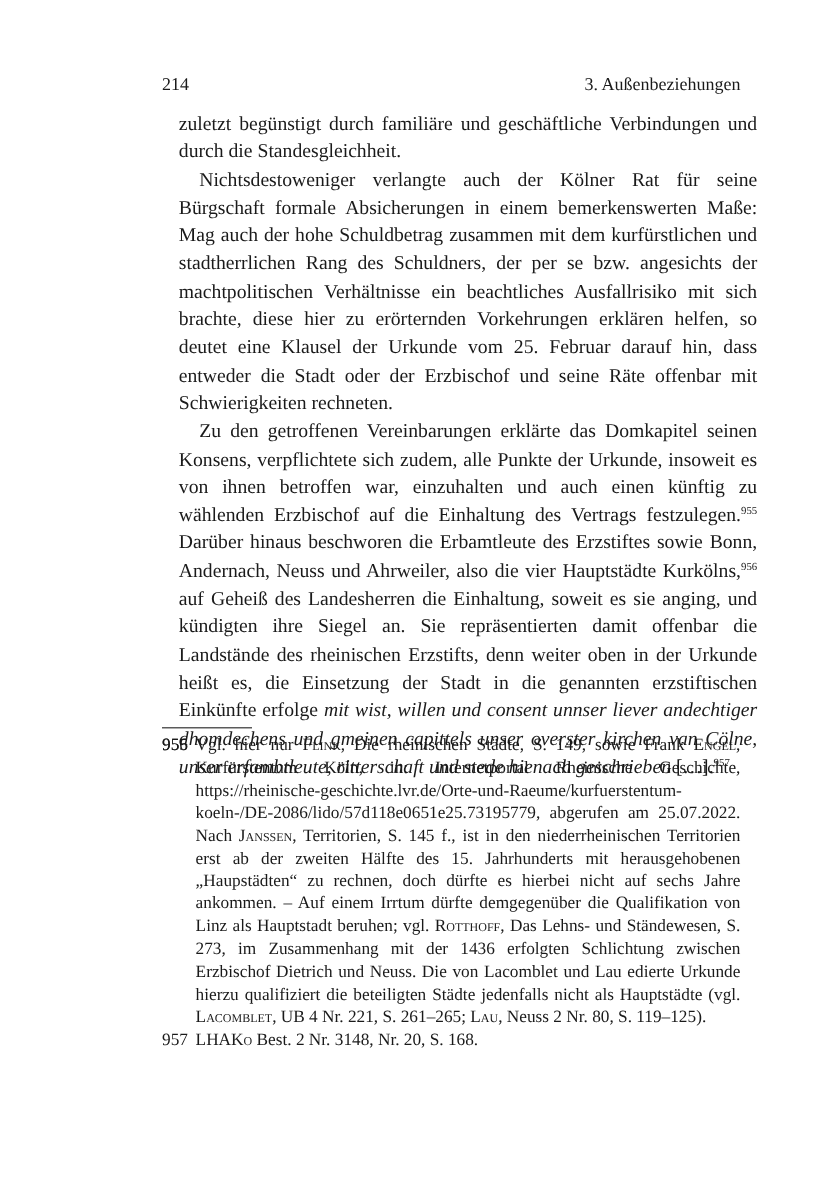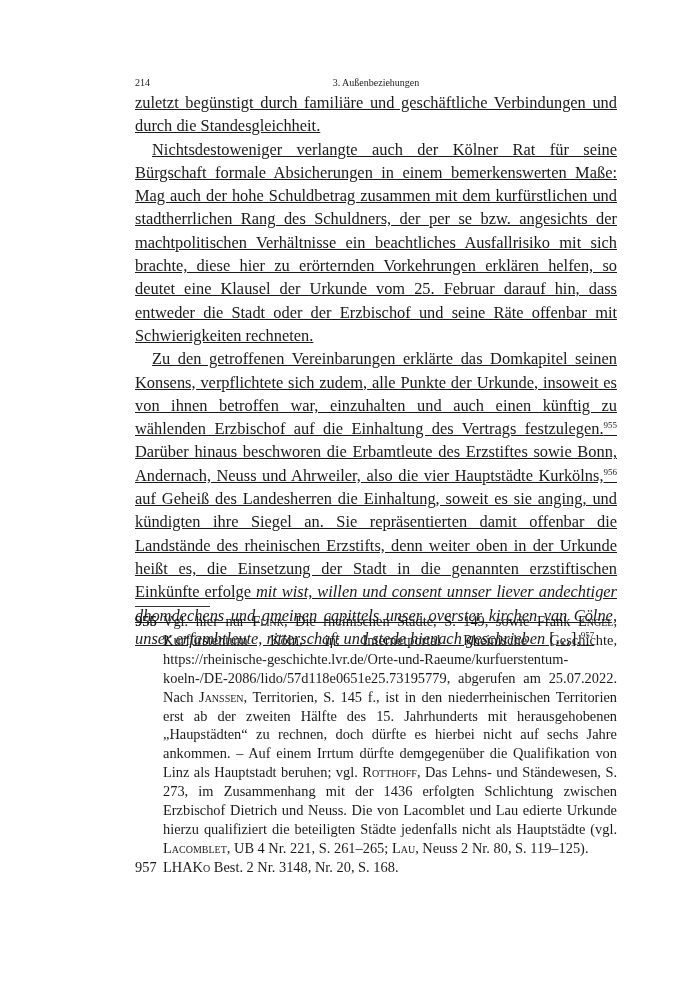--- a/index.html
+++ b/index.html
@@ -1,24 +1,24 @@
 <!DOCTYPE html>
 <html><head>
   <meta charset="utf-8">
   <style>
     html, body { margin: 0; padding: 0; background: #ffffff; }
     body { width: 700px; height: 988px; position: relative; overflow: hidden;
            font-family: "Liberation Serif", "DejaVu Serif", serif; color: #1a1a1a; }
     .page { position: absolute; left: 0; top: 0; width: 700px; height: 988px; }
     .running-head { position: absolute; top: 60px; left: 135px; width: 482px; height: 22px;
-                    font-size: 10px; line-height: 22px; margin-top: 12px; }
+                    font-size: 15px; line-height: 22px; }
     .page-number { position: absolute; left: 0; top: 0; }
-    .chapter-title { position: absolute; left: 0; right: 0; top: 0; text-align: center; }
-    .main-text { position: absolute; top: 91px; left: 135px; width: 482px;
-                 font-size: 16.4px; line-height: 23.3px; text-align: justify; text-decoration: underline; }
+    .chapter-title { position: absolute; left: 0; right: 0; top: 0; text-align: right; }
+    .main-text { position: absolute; top: 91px; left: 149px; width: 482px;
+                 font-size: 16.4px; line-height: 23.3px; text-align: justify; }
     .main-text p { margin: 0; text-indent: 0; }
     .main-text p.indent { text-indent: 17px; }
     .main-text p.justlast { text-align-last: justify; }
     sup.fnref { font-size: 9px; vertical-align: 6px; line-height: 0; }
     em { font-style: italic; }
     .fn-rule { position: absolute; top: 606px; left: 135px; width: 75px; height: 0;
                border-top: 1px solid #333; }
     .footnotes { position: absolute; top: 612px; left: 135px; width: 482px;
                  font-size: 14.4px; line-height: 18.9px; }
     .footnote { position: relative; padding-left: 28px; text-align: justify; margin: 0; }

